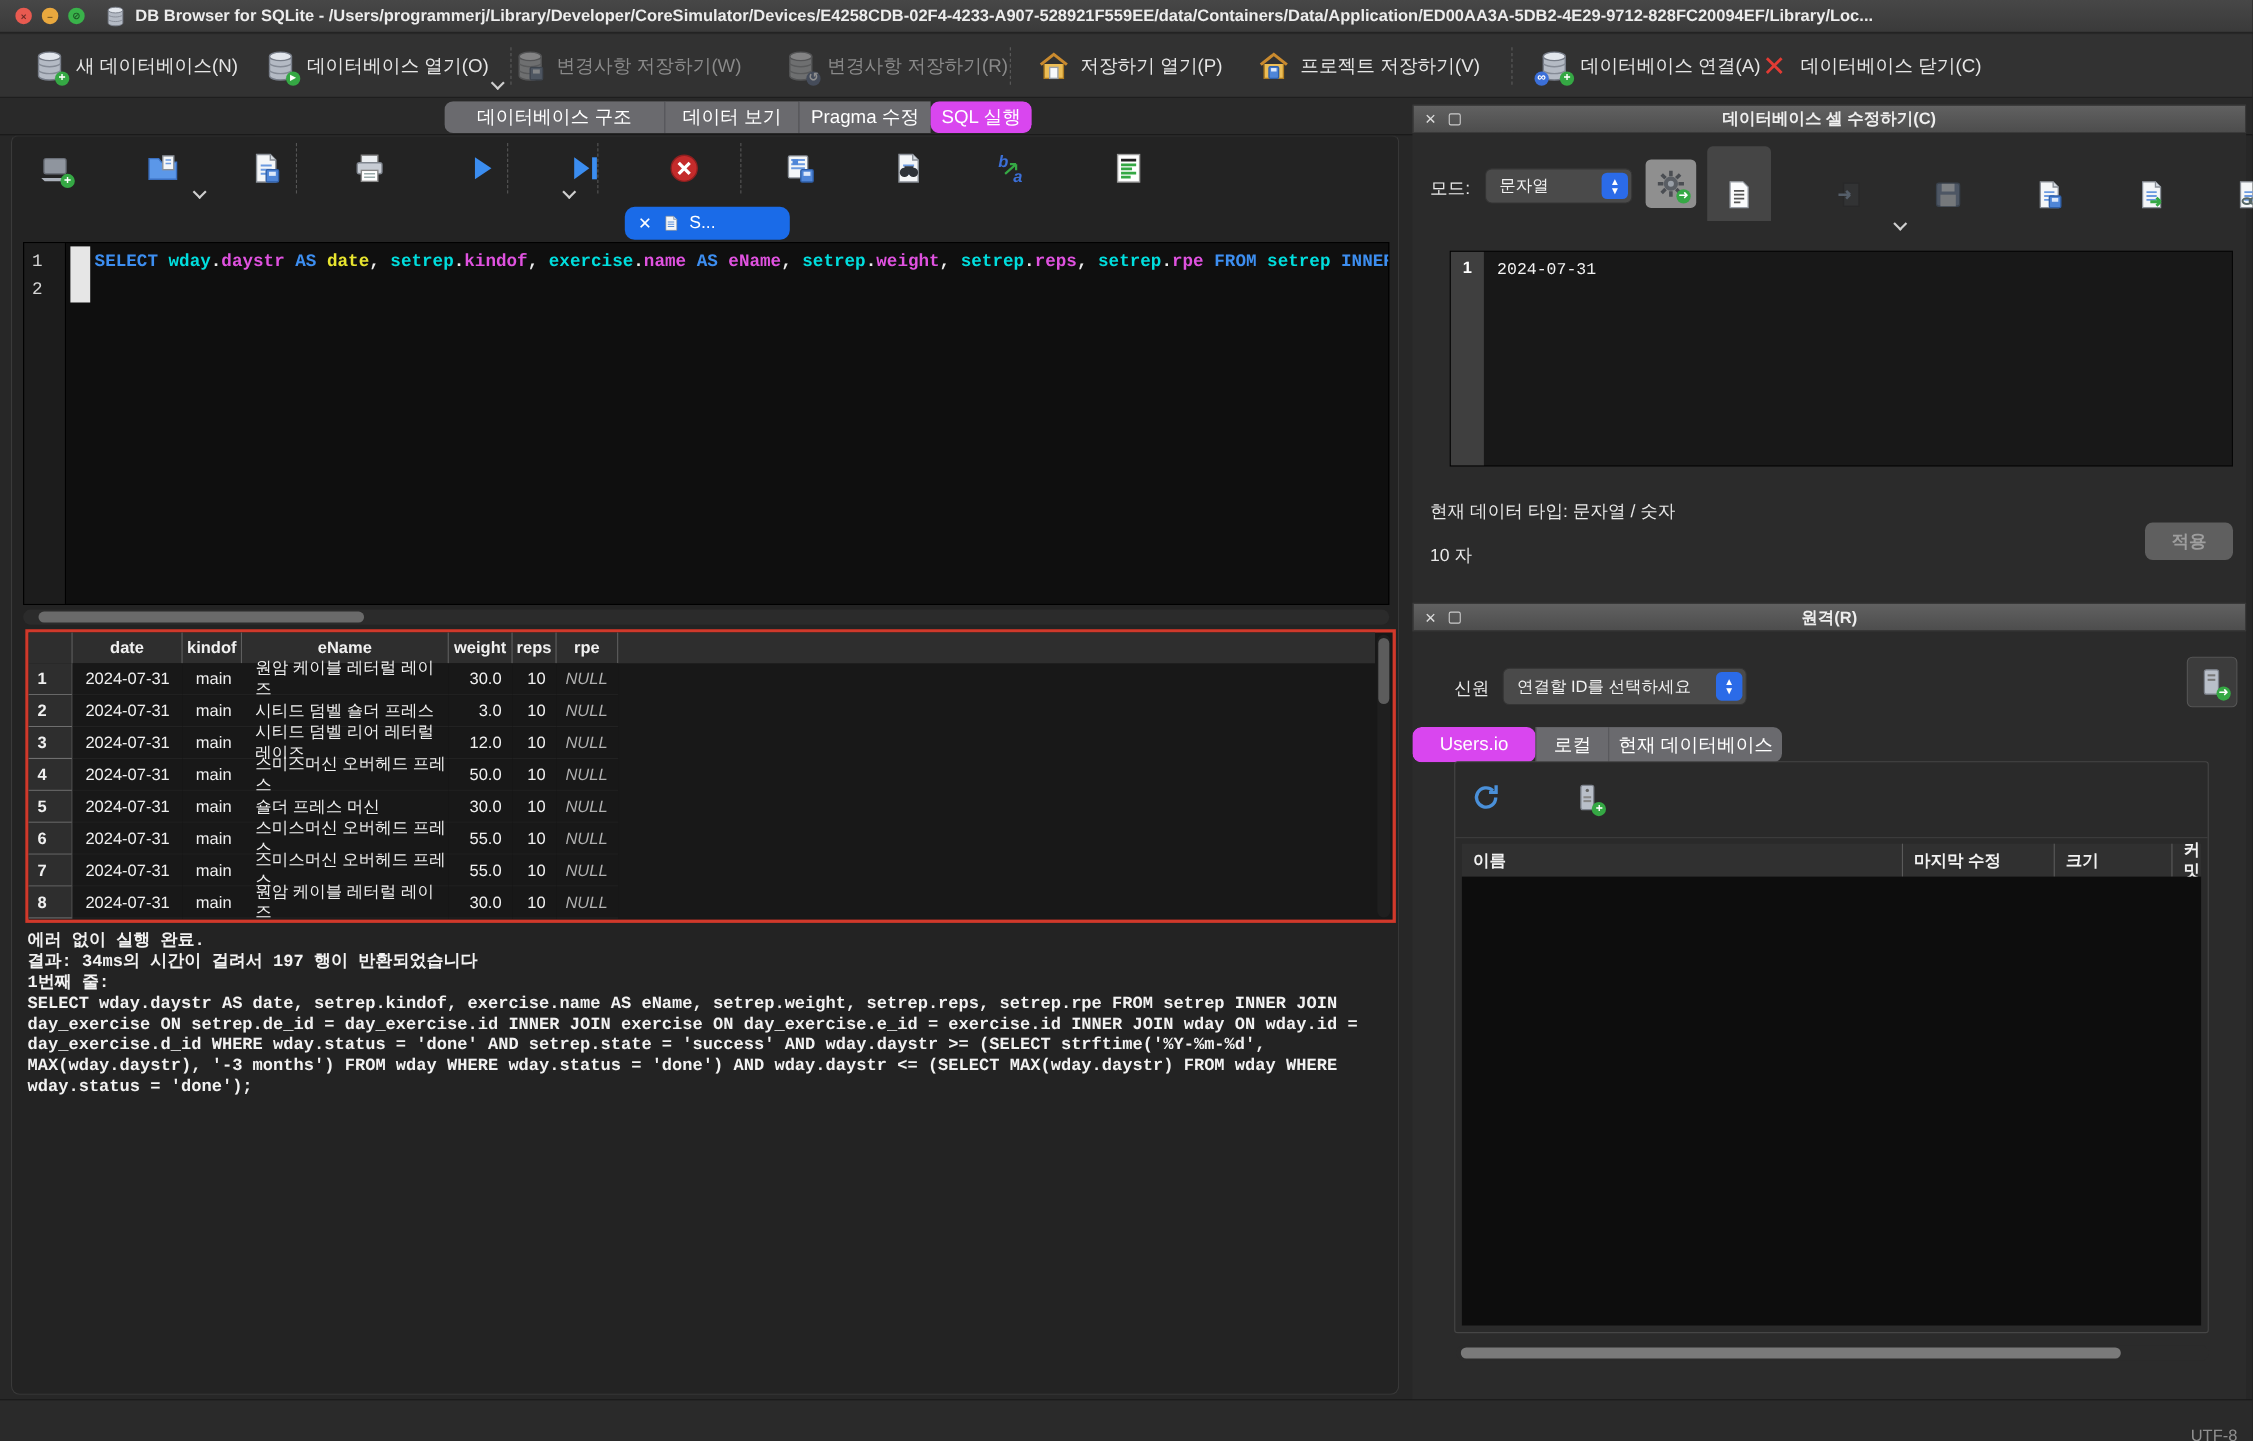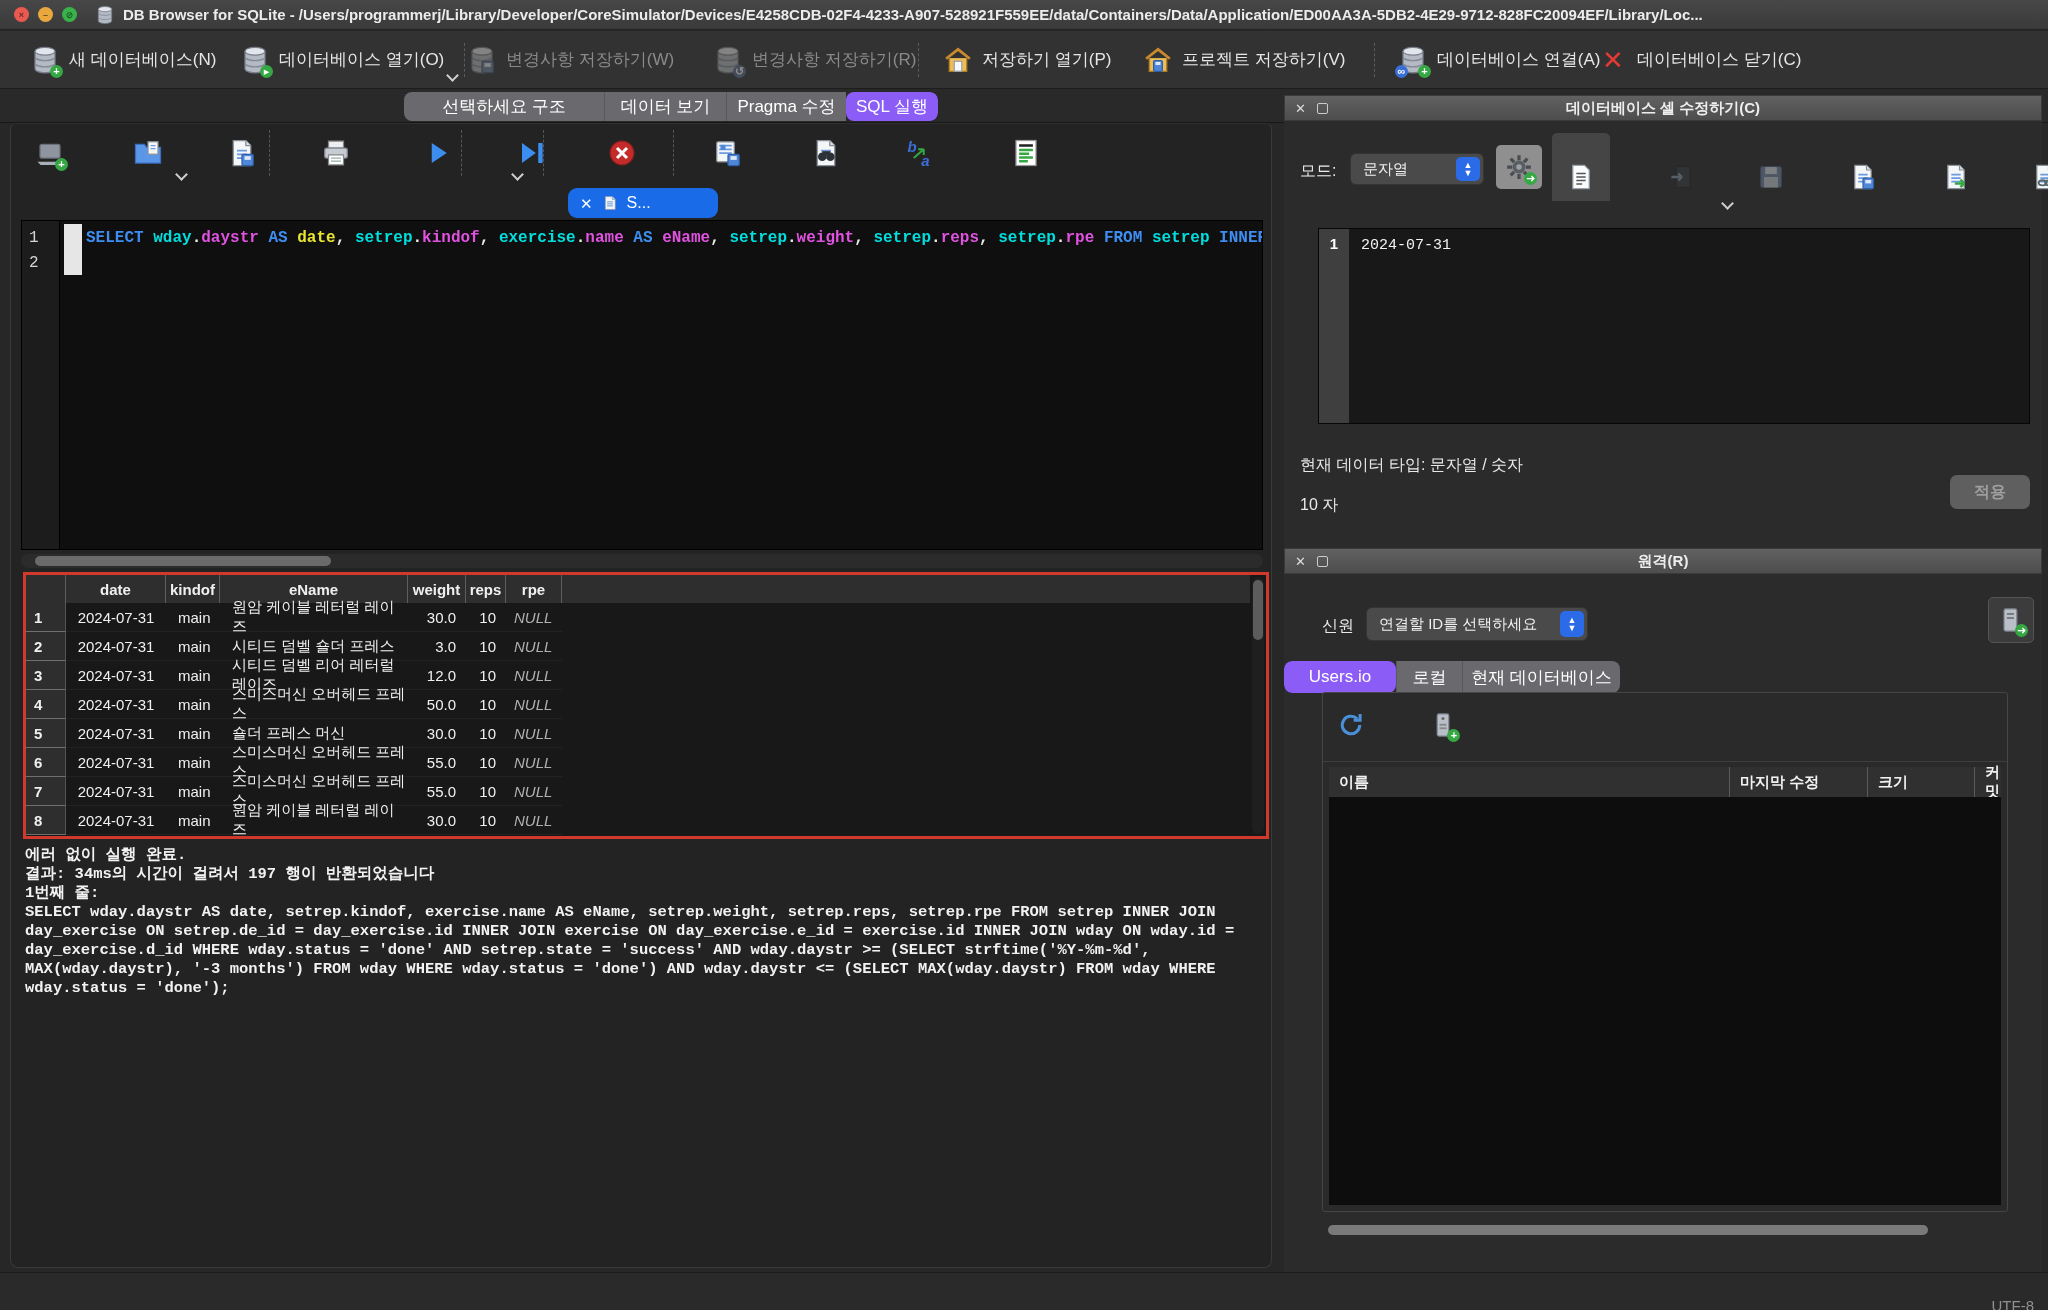--- a/index.html
+++ b/index.html
@@ -32,21 +32,21 @@
   .chev{position:absolute;width:9px;height:9px;border-right:2px solid #cfcfcf;border-bottom:2px solid #cfcfcf;
     transform:rotate(45deg)}
 
   
   .tabrow{position:absolute;left:0;top:89px;width:2048px;height:34px;background:#292929;
     border-bottom:1px solid #171717}
   .segs{position:absolute;display:flex;border-radius:8px;overflow:hidden}
   .seg{height:100%;display:flex;align-items:center;justify-content:center;background:#6a6a6e;
     color:#fff;font-size:17px;border-left:1px solid #59595d;white-space:nowrap}
   .seg:first-child{border-left:none}
-  .seg.active{background:#8b5cf6;border-radius:8px;border-left:none;font-weight:normal}
+  .seg.active{background:#d946ef;border-radius:8px;border-left:none;font-weight:normal}
   #main-tabs{left:404px;top:3px;height:29px}
 
   
   .left-panel{position:absolute;left:10px;top:123px;width:1262px;height:1145px;background:#232323;
     border:1px solid #3a3a3a;border-top-color:#2f2f2f;border-radius:6px 6px 8px 8px}
   .sqlbar-ic{position:absolute;top:14px;width:30px;height:30px}
   .sqlbar-sep{position:absolute;top:6px;height:46px;border-left:1px dashed #555}
   .sql-pill{position:absolute;left:557px;top:64px;width:150px;height:30px;background:#1a6be8;
     border-radius:9px;display:flex;align-items:center;color:#fff;font-size:16px;gap:10px;padding:0 12px}
   .sql-pill .x{font-size:15px;line-height:1}
@@ -248,21 +248,21 @@
         </span>
         <span>데이터베이스 닫기(C)</span>
       </div>
       <span class="tsep" style="left: 464px;"></span>
       <span class="tsep" style="left: 918px;"></span>
       <span class="tsep" style="left: 1374px;"></span>
     </div>
 
   <div class="tabrow">
     <div class="segs" id="main-tabs">
-        <div class="seg" style="width: 200px;">선택하세요 구조</div>
+        <div class="seg" style="width: 200px;">데이터베이스 구조</div>
         <div class="seg" style="width: 122px;">데이터 보기</div>
         <div class="seg" style="width: 120px;">Pragma 수정</div>
         <div class="seg active" style="width: 92px;">SQL 실행</div>
       </div>
   </div>
 
   <div class="left-panel">
     <div id="sql-toolbar"><span class="ic sqlbar-ic" style="left: 24px;"><svg viewBox="0 0 24 24">
             <rect x="4" y="5" width="16" height="11" rx="1.5" fill="#8f959e" stroke="#6a6f78"></rect>
             <path d="M2 19h20l-2.5 2.5H4.5z" fill="#aab0b9"></path>

